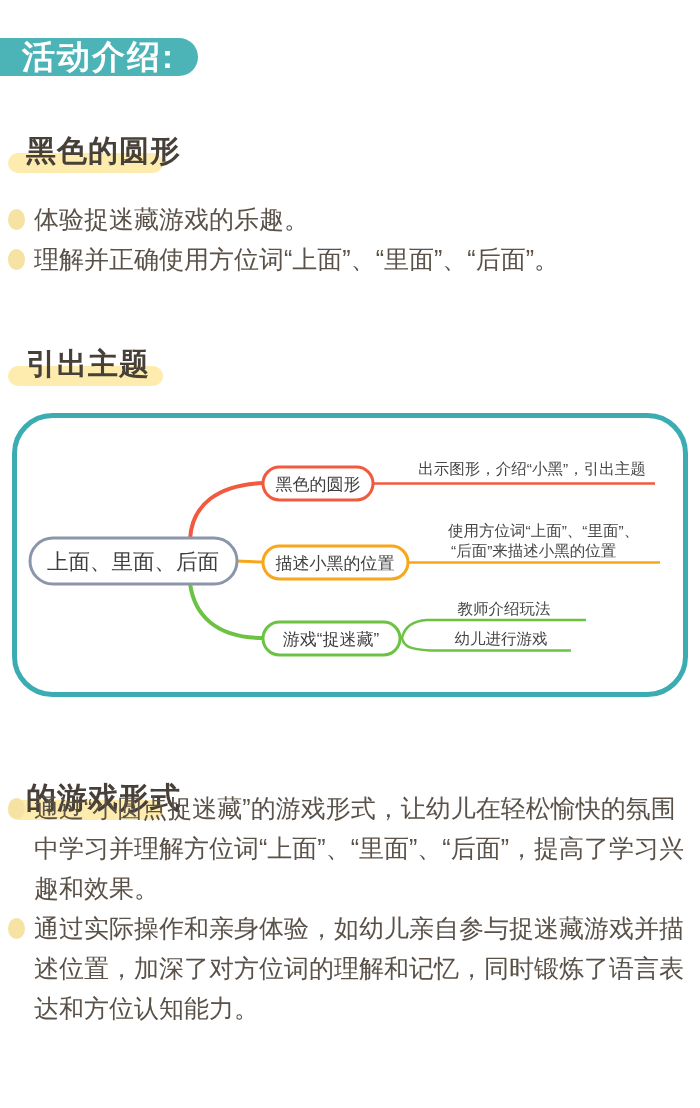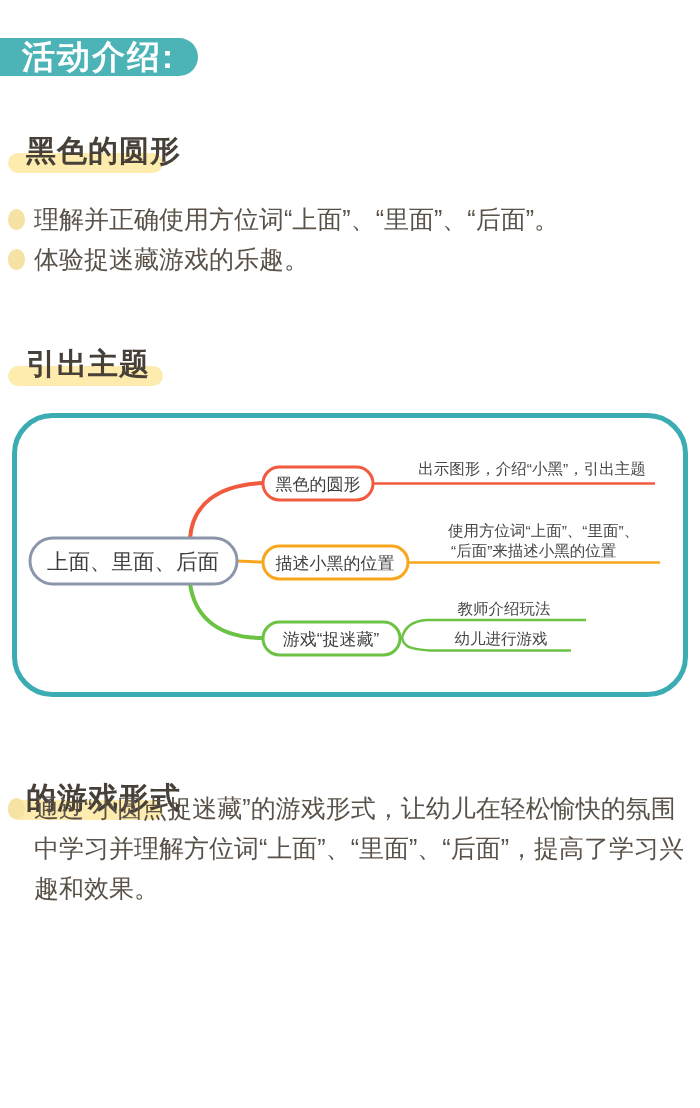--- a/index.html
+++ b/index.html
@@ -69,25 +69,25 @@
 </div>
 
 <div class="sec-title" style="top:131px">
   <span class="sec-hl"></span>
   <span class="sec-text">黑色的圆形</span>
 </div>
 
 <ul class="bullets" style="top:199px">
   <li>
     <span class="dot"></span>
-    <span>理解并正确使用方位词“上面”、“里面”、“后面”。</span>
+    <span>体验捉迷藏游戏的乐趣。</span>
   </li>
   <li>
     <span class="dot"></span>
-    <span>体验捉迷藏游戏的乐趣。</span>
+    <span>理解并正确使用方位词“上面”、“里面”、“后面”。</span>
   </li>
 </ul>
 
 <div class="sec-title" style="top:344px">
   <span class="sec-hl"></span>
   <span class="sec-text">引出主题</span>
 </div>
 
 <div class="diagram">
   <svg width="676" height="284" viewBox="0 0 676 284">
@@ -125,13 +125,17 @@
 <div class="sec-title" style="top:778px">
   <span class="sec-hl"></span>
   <span class="sec-text">的游戏形式</span>
 </div>
 
 <ul class="bullets" style="top:788px">
   <li>
     <span class="dot"></span>
     <span>通过“小圆点捉迷藏”的游戏形式，让幼儿在轻松愉快的氛围中学习并理解方位词“上面”、“里面”、“后面”，提高了学习兴趣和效果。</span>
   </li>
+  <li>
+    <span class="dot"></span>
+    <span>通过实际操作和亲身体验，如幼儿亲自参与捉迷藏游戏并描述位置，加深了对方位词的理解和记忆，同时锻炼了语言表达和方位认知能力。</span>
+  </li>
 </ul>
 
 </body></html>

